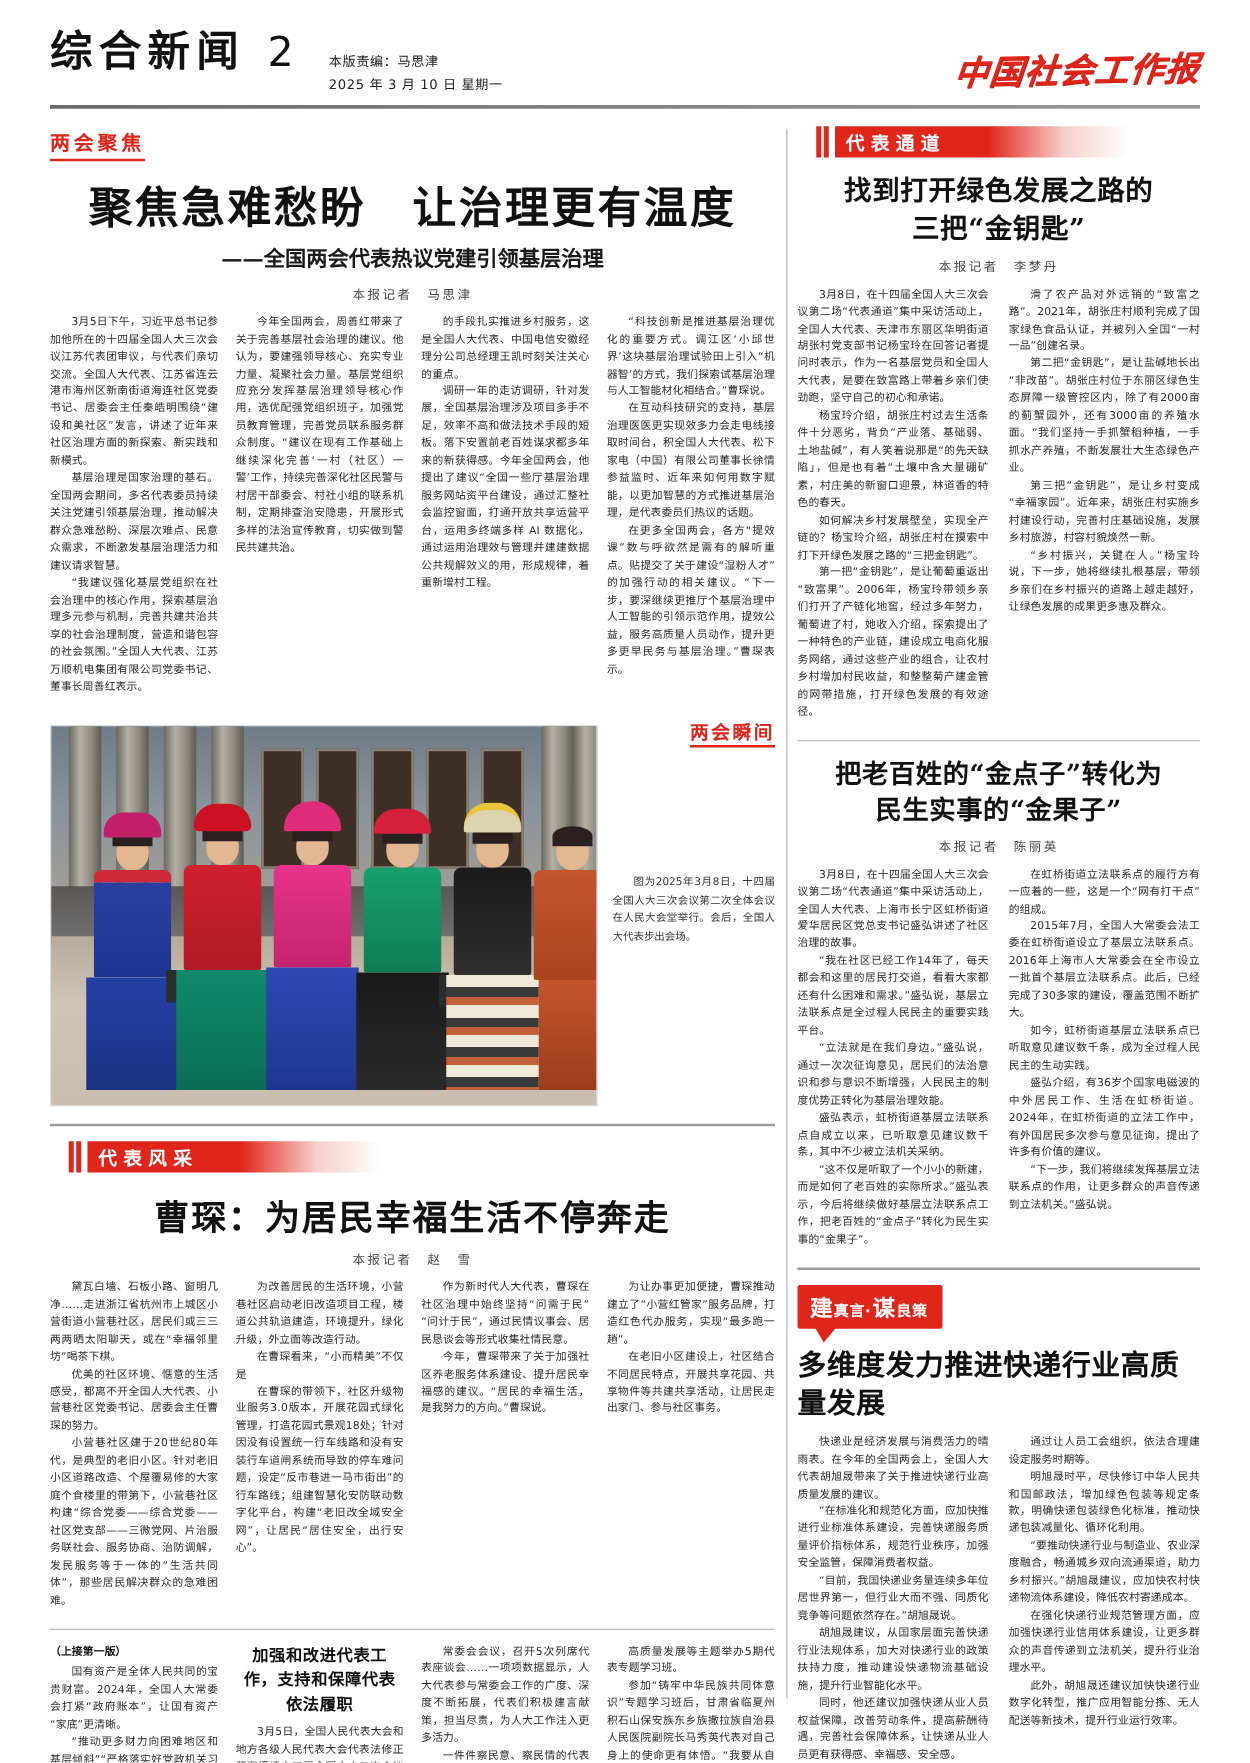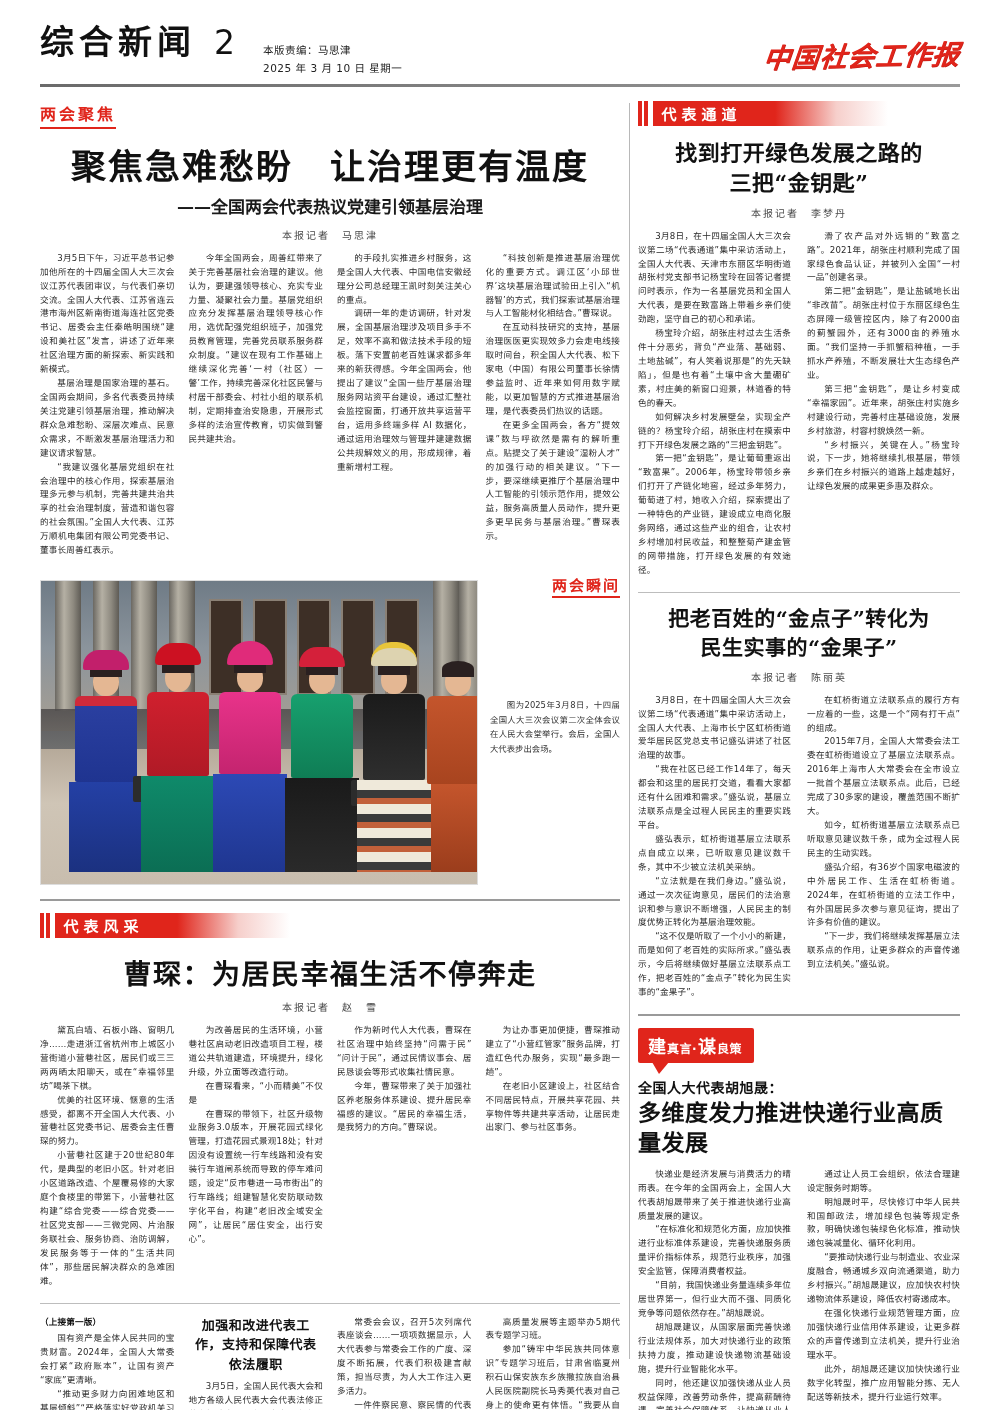--- a/index.html
+++ b/index.html
@@ -44,21 +44,21 @@
     width:1px; background:#b8b8b8;
   }
   .col-right { width:322px; position:relative; }
 
   
   .tag-plain {
     display:inline-block; color:#e0251b; font-weight:700; font-size:16px;
     letter-spacing:3px; border-bottom:2.5px solid #e0251b; padding-bottom:2px;
     font-family:"DejaVu Sans","Liberation Sans",sans-serif;
   }
-  .tag-bar { display:flex; align-items:stretch; height:25px; width:250px; }
+  .tag-bar { display:flex; align-items:stretch; height:25px; width:250px;margin-left:15px; }
   .tag-bar .bars { display:flex; gap:2.5px; padding-right:5px; }
   .tag-bar .bars i { display:block; width:3.5px; background:#e0251b; }
   .tag-bar .fill {
     flex:1; background:linear-gradient(to right,#e0251b 52%,#f6cfcb 78%,#ffffff 100%);
     color:#fff; font-weight:700; font-size:15px; letter-spacing:5px;
     display:flex; align-items:center; padding-left:9px;
   }
   .tag-bubble { position:relative; display:inline-block; margin-bottom:14px; }
   .tag-bubble .bub {
     background:#e0251b; color:#fff; padding:4px 12px 5px 10px;
@@ -375,22 +375,22 @@
       <div class="hl-r hl-r2">
         <div>把老百姓的“金点子”转化为</div>
         <div>民生实事的“金果子”</div>
       </div>
       <div class="byline">本报记者　陈丽英</div>
 
       <div class="cols2 txt">
         <div>
           <p>3月8日，在十四届全国人大三次会议第二场“代表通道”集中采访活动上，全国人大代表、上海市长宁区虹桥街道爱华居民区党总支书记盛弘讲述了社区治理的故事。</p>
           <p>“我在社区已经工作14年了，每天都会和这里的居民打交道，看看大家都还有什么困难和需求。”盛弘说，基层立法联系点是全过程人民民主的重要实践平台。</p>
+          <p>“立法就是在我们身边。”盛弘说，通过一次次征询意见，居民们的法治意识和参与意识不断增强，人民民主的制度优势正转化为基层治理效能。</p>
           <p>盛弘表示，虹桥街道基层立法联系点自成立以来，已听取意见建议数千条，其中不少被立法机关采纳。</p>
-          <p>“立法就是在我们身边。”盛弘说，通过一次次征询意见，居民们的法治意识和参与意识不断增强，人民民主的制度优势正转化为基层治理效能。</p>
           <p>“这不仅是听取了一个小小的新建，而是如何了老百姓的实际所求。”盛弘表示，今后将继续做好基层立法联系点工作，把老百姓的“金点子”转化为民生实事的“金果子”。</p>
         </div>
         <div>
           <p>在虹桥街道立法联系点的履行方有一应着的一些，这是一个“网有打干点”的组成。</p>
           <p>2015年7月，全国人大常委会法工委在虹桥街道设立了基层立法联系点。2016年上海市人大常委会在全市设立一批首个基层立法联系点。此后，已经完成了30多家的建设，覆盖范围不断扩大。</p>
           <p>如今，虹桥街道基层立法联系点已听取意见建议数千条，成为全过程人民民主的生动实践。</p>
           <p>盛弘介绍，有36岁个国家电磁波的中外居民工作、生活在虹桥街道。2024年，在虹桥街道的立法工作中，有外国居民多次参与意见征询，提出了许多有价值的建议。</p>
           <p>“下一步，我们将继续发挥基层立法联系点的作用，让更多群众的声音传递到立法机关。”盛弘说。</p>
         </div>
       </div>
@@ -400,21 +400,20 @@
       
       <div class="tag-bubble">
         <span class="bub">
           <span class="big">建</span>
           <span class="sm">真言·</span>
           <span class="big">谋</span>
           <span class="sm">良策</span>
         </span>
       </div>
 
-      <div class="hl-kicker">全国人大代表胡旭晟：</div>
       <div class="hl-blue">多维度发力推进快递行业高质量发展</div>
 
       <div class="cols2 txt">
         <div>
           <p>快递业是经济发展与消费活力的晴雨表。在今年的全国两会上，全国人大代表胡旭晟带来了关于推进快递行业高质量发展的建议。</p>
           <p>“在标准化和规范化方面，应加快推进行业标准体系建设，完善快递服务质量评价指标体系，规范行业秩序，加强安全监管，保障消费者权益。</p>
           <p>“目前，我国快递业务量连续多年位居世界第一，但行业大而不强、同质化竞争等问题依然存在。”胡旭晟说。</p>
           <p>胡旭晟建议，从国家层面完善快递行业法规体系，加大对快递行业的政策扶持力度，推动建设快递物流基础设施，提升行业智能化水平。</p>
           <p>同时，他还建议加强快递从业人员权益保障，改善劳动条件，提高薪酬待遇，完善社会保障体系，让快递从业人员更有获得感、幸福感、安全感。</p>
         </div>

